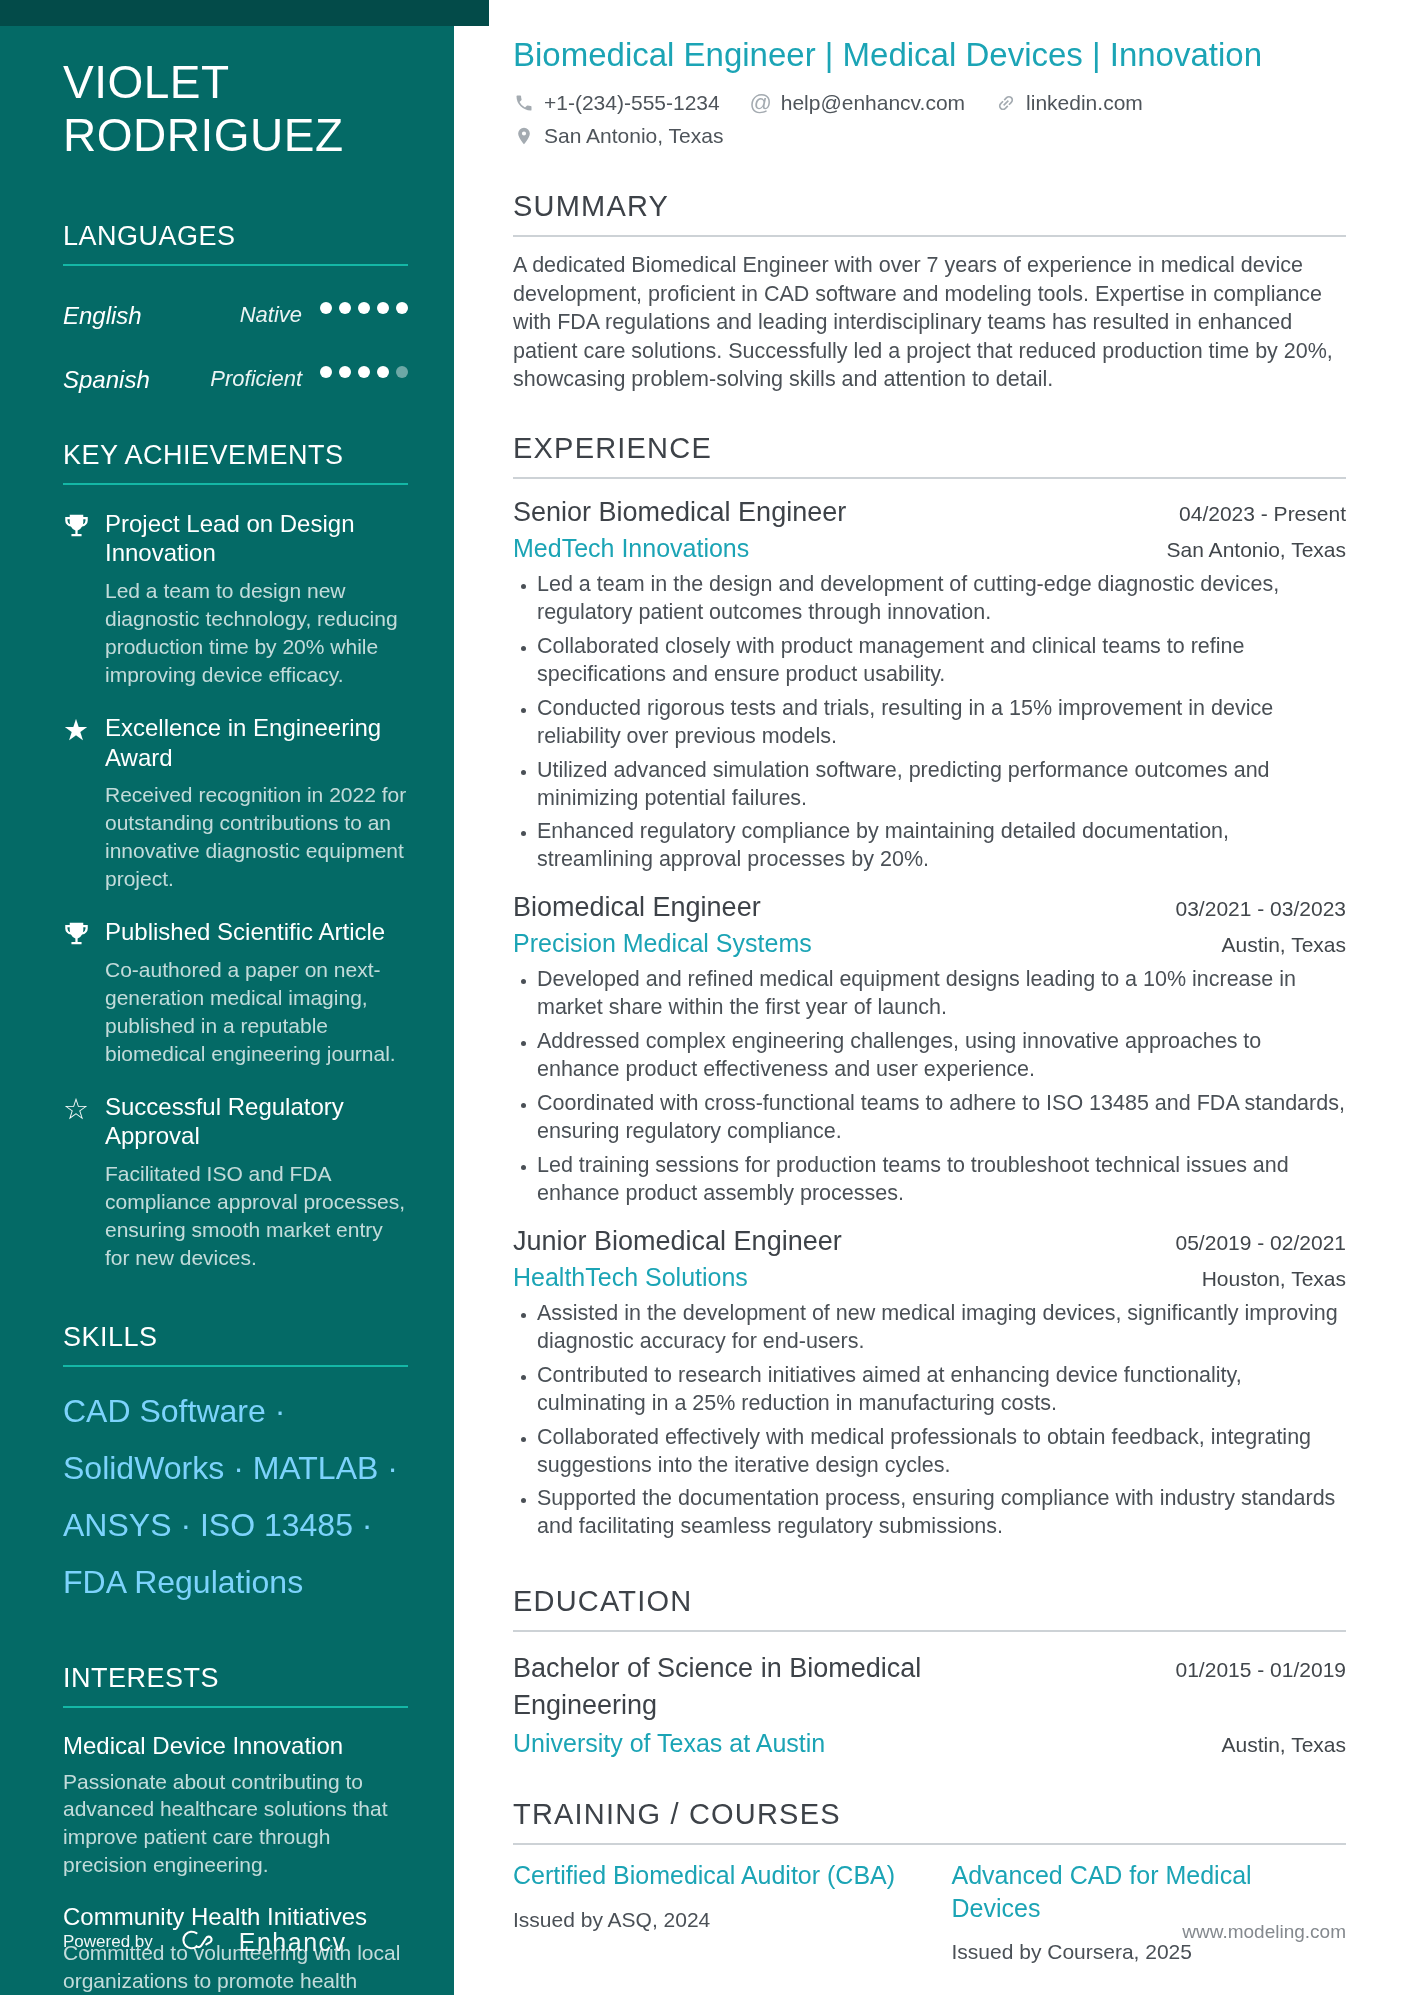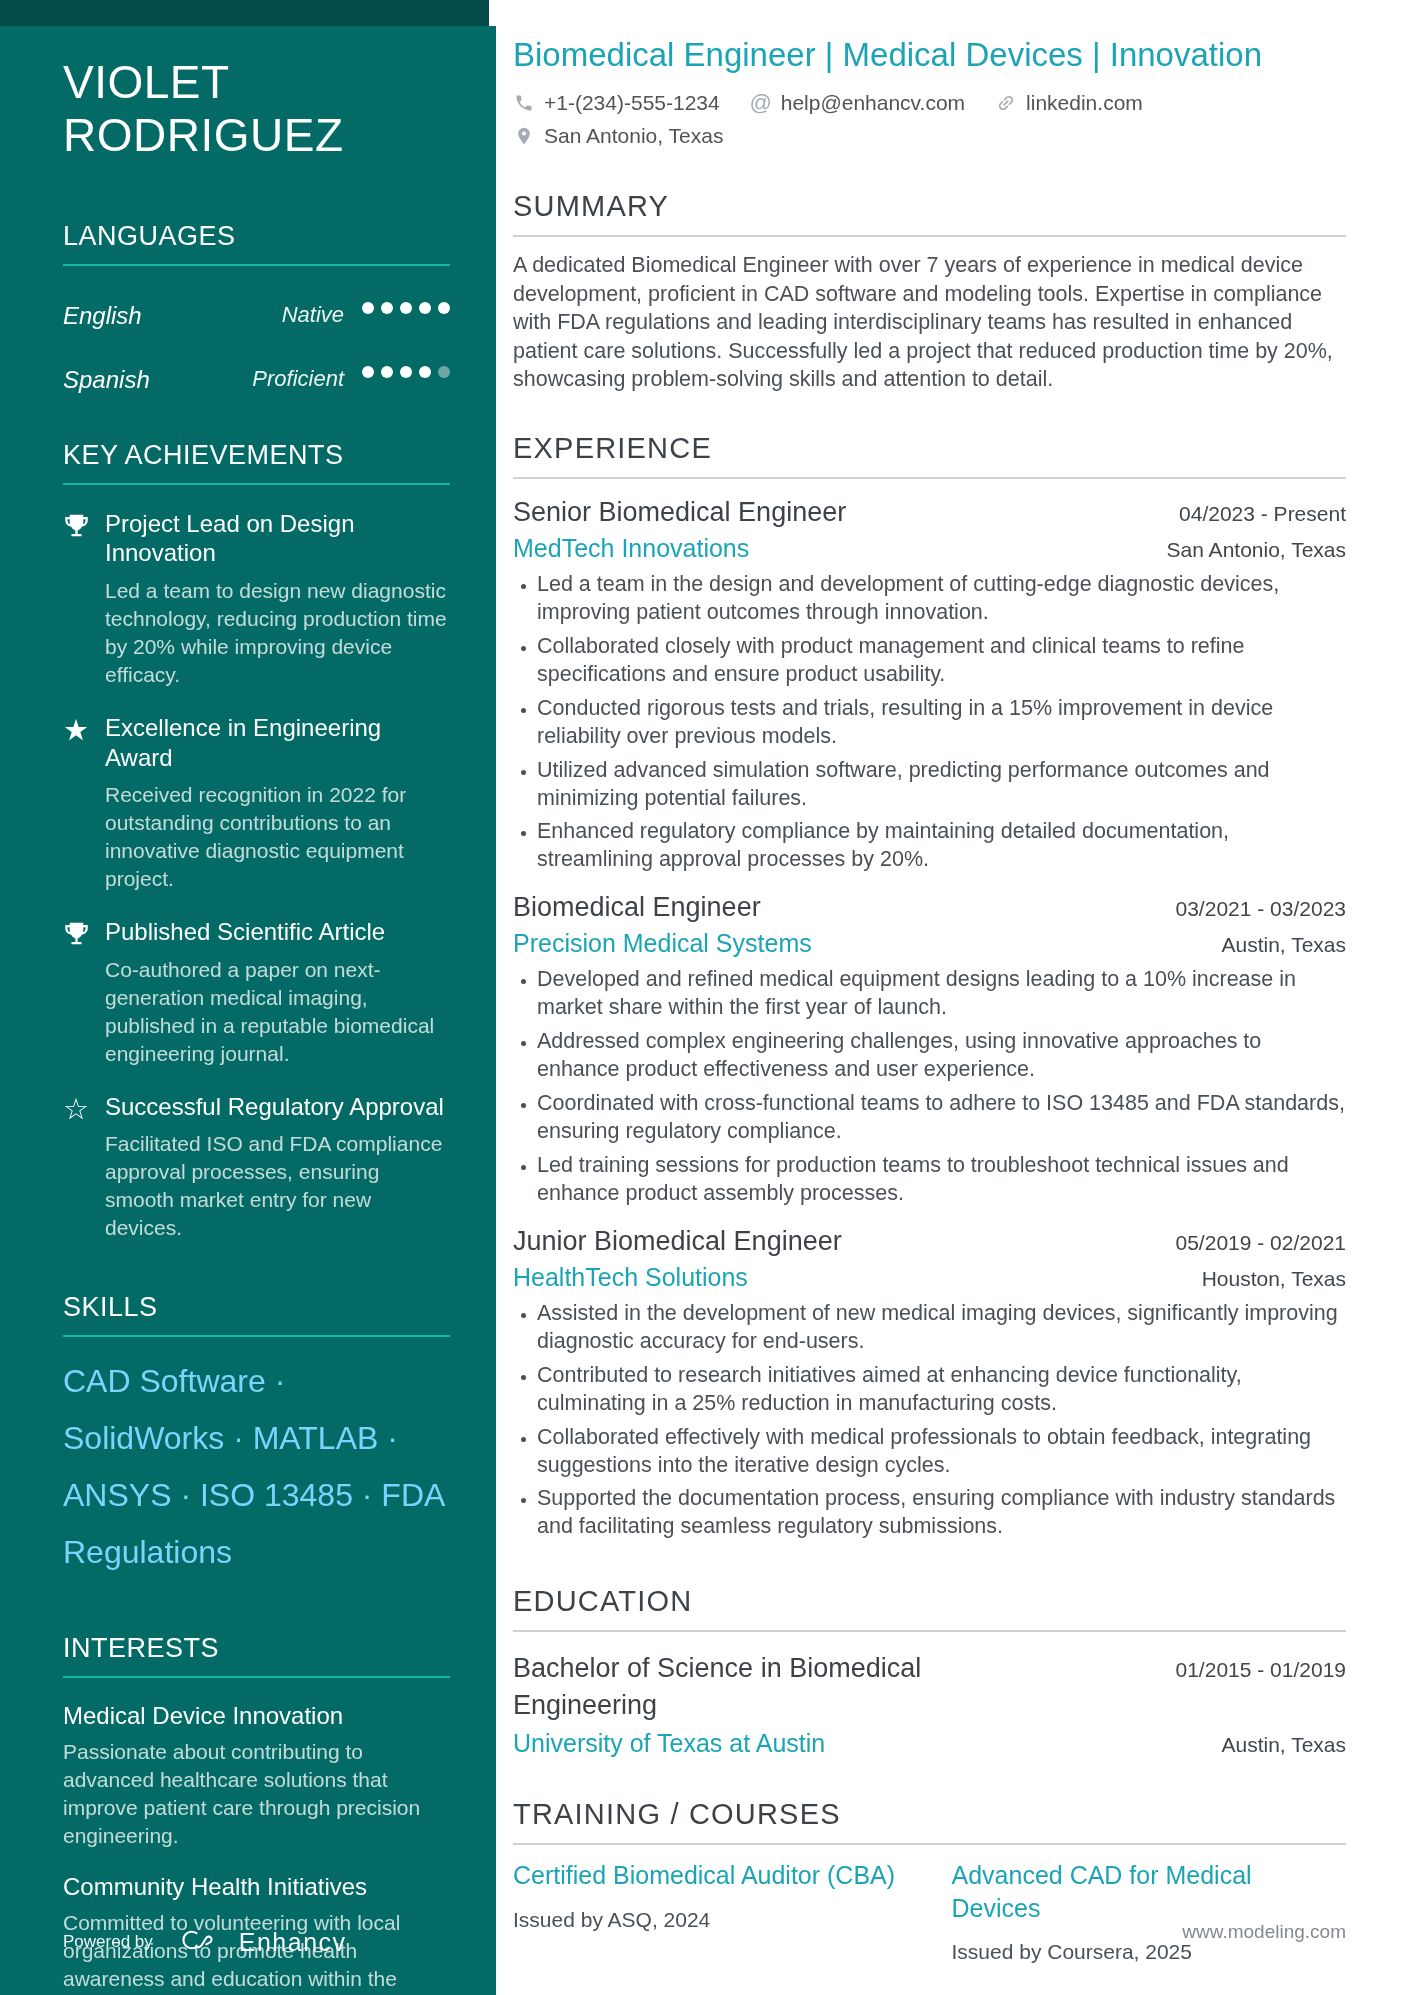--- a/index.html
+++ b/index.html
@@ -3,21 +3,21 @@
 <meta charset="utf-8">
 <style>
   html,body{margin:0;padding:0;background:#e8e8e8;}
   .page{
     position:relative;width:1410px;height:1995px;background:#ffffff;
     font-family:"Liberation Sans","DejaVu Sans",sans-serif;overflow:hidden;
   }
   
   .topstrip{position:absolute;left:0;top:0;width:489px;height:26px;background:#034b49;}
   .sidebar{
-    position:absolute;left:0;top:26px;bottom:0;width:496px;background:#046a66;
+    position:absolute;left:0;top:26px;bottom:0;width:454px;background:#046a66;
     box-sizing:border-box;padding:30px 46px 0 63px;color:#fff;
   }
   .name{font-size:46px;font-weight:500;letter-spacing:.5px;line-height:1.16;margin:0;color:#fff;}
   .s-section{margin-top:58px;}
   .s-heading{
     font-size:27px;font-weight:400;letter-spacing:.5px;color:#fff;
     padding-bottom:12px;border-bottom:2px solid #14b8a6;
   }
   .lang-row{display:flex;align-items:flex-start;margin-top:36px;font-style:italic;}
   .lang-name{font-size:24px;font-weight:500;flex:1;}
@@ -233,21 +233,21 @@
     <div class="job">
       <div class="row">
         <span class="job-title">Senior Biomedical Engineer</span>
         <span class="job-dates">04/2023 - Present</span>
       </div>
       <div class="row">
         <span class="job-company">MedTech Innovations</span>
         <span class="job-loc">San Antonio, Texas</span>
       </div>
       <ul class="bullets">
-        <li>Led a team in the design and development of cutting-edge diagnostic devices, improving patient outcomes through innovation.</li>
+        <li>Led a team in the design and development of cutting-edge diagnostic devices, regulatory patient outcomes through innovation.</li>
         <li>Collaborated closely with product management and clinical teams to refine specifications and ensure product usability.</li>
         <li>Conducted rigorous tests and trials, resulting in a 15% improvement in device reliability over previous models.</li>
         <li>Utilized advanced simulation software, predicting performance outcomes and minimizing potential failures.</li>
         <li>Enhanced regulatory compliance by maintaining detailed documentation, streamlining approval processes by 20%.</li>
       </ul>
     </div>
 
     <div class="job">
       <div class="row">
         <span class="job-title">Biomedical Engineer</span>

